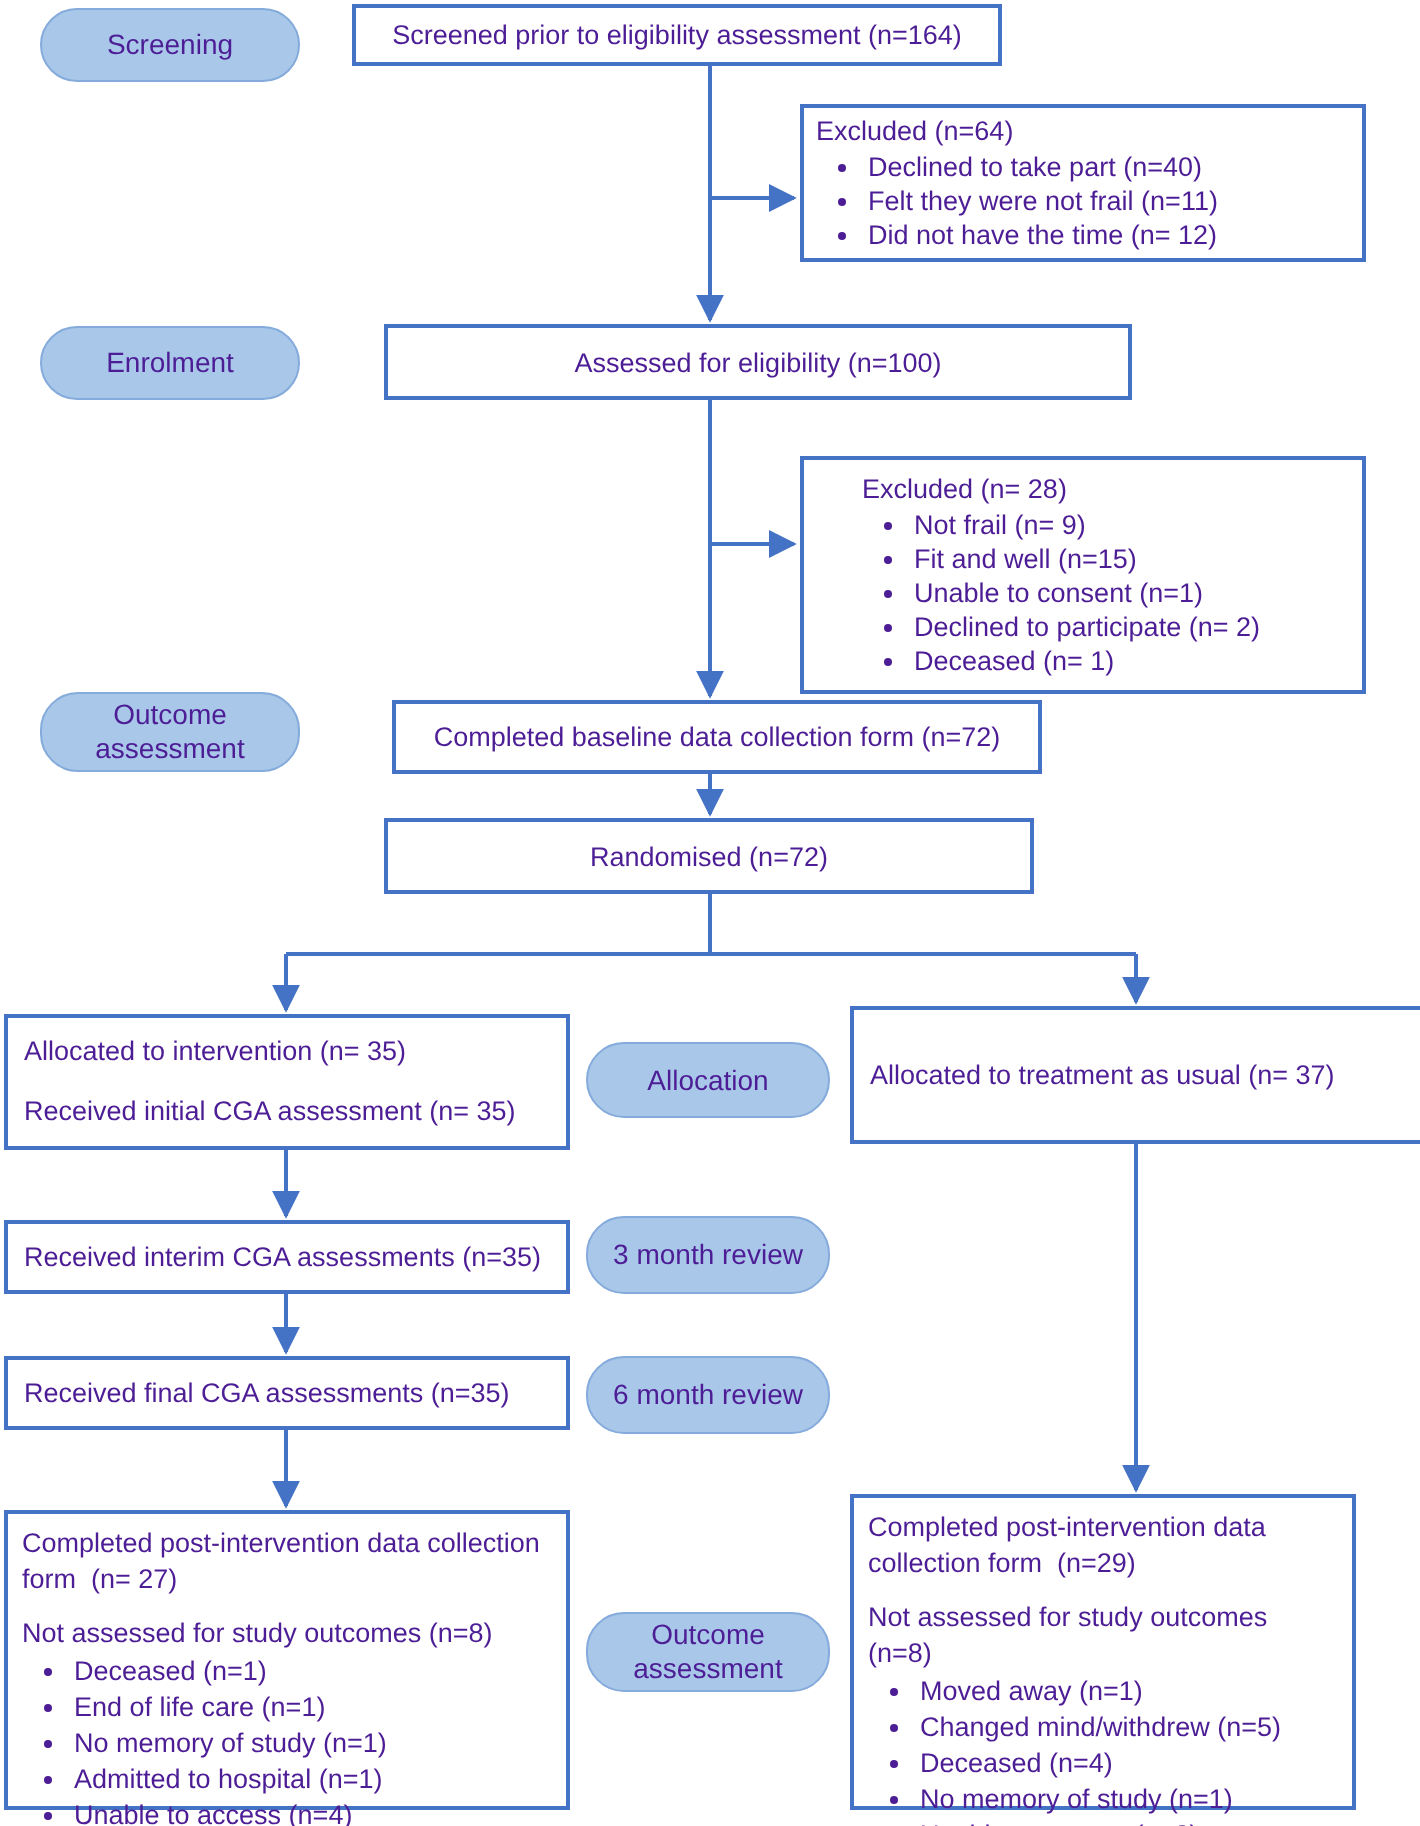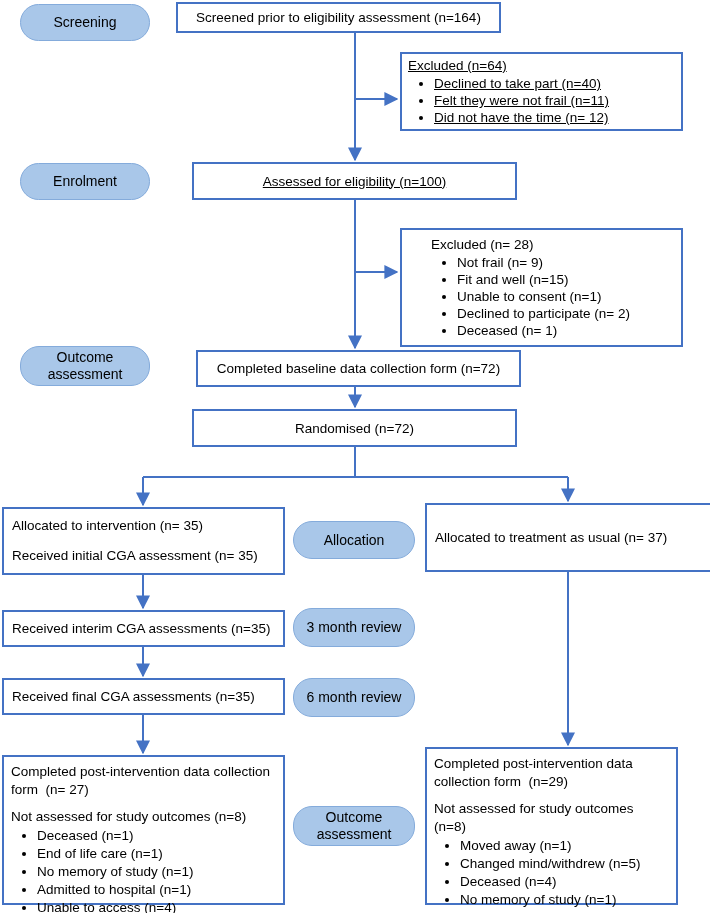--- a/index.html
+++ b/index.html
@@ -1,18 +1,18 @@
 <!DOCTYPE html>
 <html><head>
 <meta charset="utf-8">
 <style>
   html,body{margin:0;padding:0;background:#ffffff;}
   .canvas{
     position:relative;width:710px;height:913px;background:#ffffff;
-    font-family:"Liberation Sans", sans-serif;color:#000000;overflow:hidden;
+    font-family:"Liberation Sans", sans-serif;color:#4c1d95;overflow:hidden;
   }
   .arrows{position:absolute;left:0;top:0;width:710px;height:913px;pointer-events:none;}
   .box{
     position:absolute;box-sizing:border-box;background:#ffffff;
     border:2px solid #4472C4;font-size:13.5px;line-height:17px;
   }
   .box.center{display:flex;align-items:center;justify-content:center;text-align:center;}
   .box.vcenter-left{display:flex;align-items:center;padding:4px 8px;}
   .box.excl{display:flex;flex-direction:column;justify-content:center;padding:4px 6px;}
   .box.post{padding:6px 7px;line-height:18px;}
@@ -59,30 +59,30 @@
   <div class="pill" style="left:20px;top:163px;width:130px;height:37px;">Enrolment</div>
   <div class="pill" style="left:20px;top:346px;width:130px;height:40px;">Outcome assessment</div>
 
   <div class="pill" style="left:293px;top:521px;width:122px;height:38px;">Allocation</div>
   <div class="pill" style="left:293px;top:608px;width:122px;height:39px;">3 month review</div>
   <div class="pill" style="left:293px;top:678px;width:122px;height:39px;">6 month review</div>
   <div class="pill" style="left:293px;top:806px;width:122px;height:40px;">Outcome assessment</div>
 
   <div class="box center" style="left:176px;top:2px;width:325px;height:31px;">Screened prior to eligibility assessment (n=164)</div>
 
-  <div class="box excl" style="left:400px;top:52px;width:283px;height:79px;text-decoration:underline;">
+  <div class="box excl" style="left:400px;top:52px;width:283px;height:79px;">
     <div>Excluded (n=64)</div>
     <ul class="bullets">
       <li>Declined to take part (n=40)</li>
       <li>Felt they were not frail (n=11)</li>
       <li>Did not have the time (n= 12)</li>
     </ul>
   </div>
 
-  <div class="box center" style="left:192px;top:162px;width:325px;height:38px;text-decoration:underline;">Assessed for eligibility (n=100)</div>
+  <div class="box center" style="left:192px;top:162px;width:374px;height:38px;">Assessed for eligibility (n=100)</div>
 
   <div class="box excl" style="left:400px;top:228px;width:283px;height:119px;padding-left:29px;">
     <div>Excluded (n= 28)</div>
     <ul class="bullets">
       <li>Not frail (n= 9)</li>
       <li>Fit and well (n=15)</li>
       <li>Unable to consent (n=1)</li>
       <li>Declined to participate (n= 2)</li>
       <li>Deceased (n= 1)</li>
     </ul>

